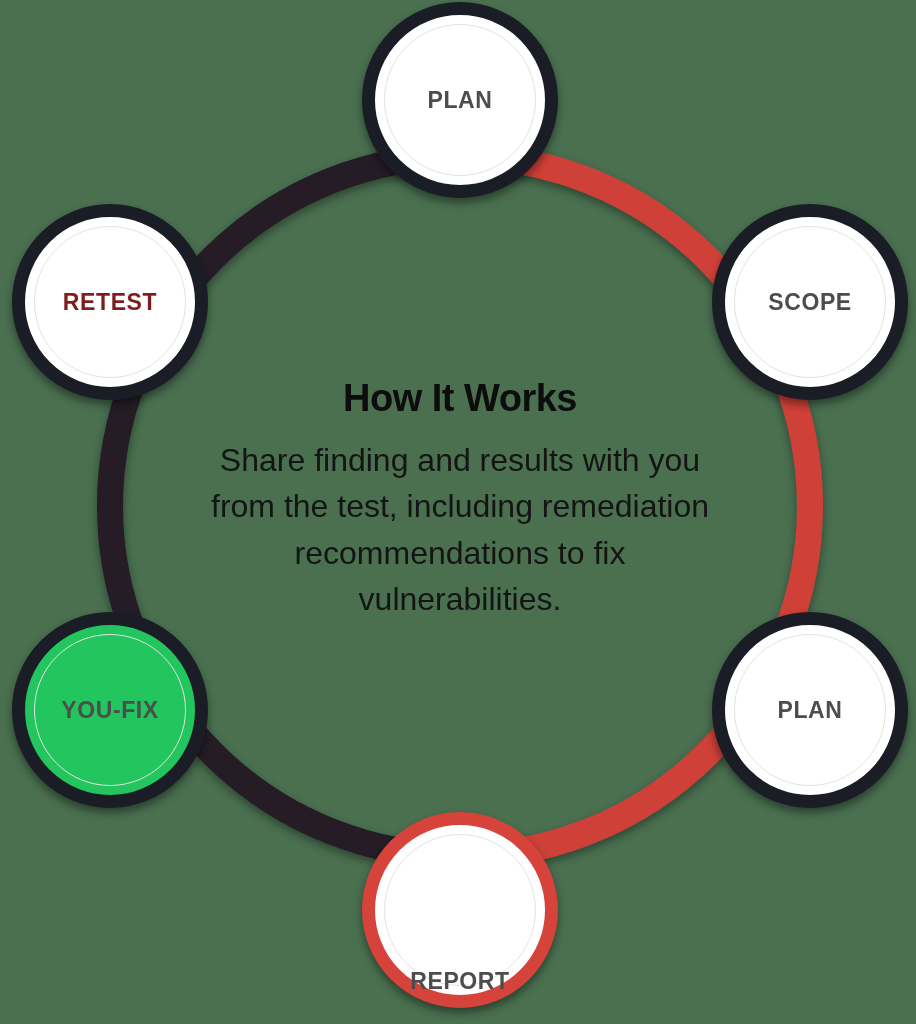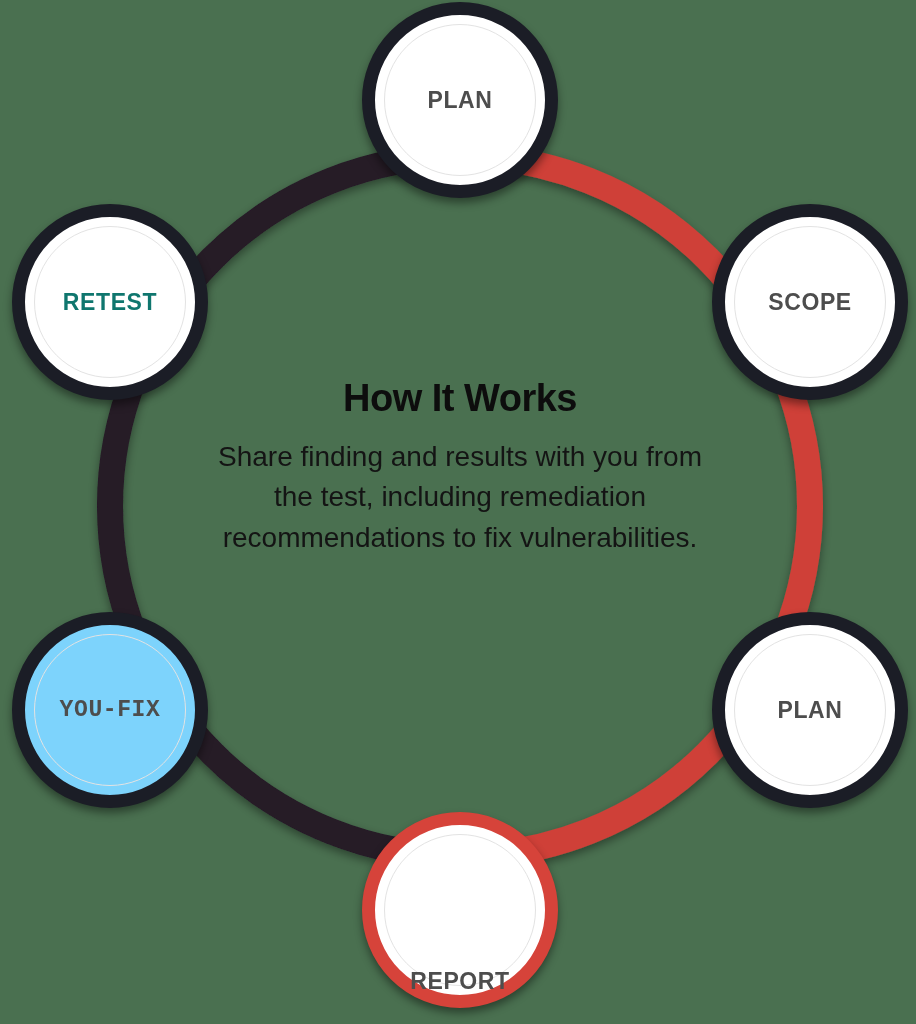--- a/index.html
+++ b/index.html
@@ -41,21 +41,21 @@
   }
   .center-title {
     font-size: 38px;
     font-weight: bold;
     color: #0d0d0d;
     letter-spacing: -0.5px;
     margin: 0 0 14px 0;
     line-height: 1.1;
   }
   .center-desc {
-    font-size: 28px;
+    font-size: 32px;
     font-weight: 500;
     color: #141414;
     line-height: 1.45;
     margin: 17px;
     padding: 0 22px;
   }
 
   
   .node {
     position: absolute;
@@ -143,23 +143,23 @@
   <div class="node dark" id="node-test" style="border-color: rgb(27, 29, 38); background-color: rgb(255, 255, 255);">
     <span class="node-inner-ring" style="border-color: rgb(227, 227, 227);"></span>
     <span class="node-label" style="color: rgb(77, 77, 77);">PLAN</span>
   </div>
 
   <div class="node active" id="node-report" style="border-color: rgb(214, 67, 58); background-color: rgb(255, 255, 255);">
     <span class="node-inner-ring" style="border-color: rgb(227, 227, 227);"></span>
     <span class="node-label" style="color: rgb(77, 77, 77);">REPORT</span>
   </div>
 
-  <div class="node dark" id="node-youfix" style="border-color: rgb(27, 29, 38); background-color: #7dd3fc; font-family: Liberation Mono, monospace;">
+  <div class="node dark" id="node-youfix" style="border-color: rgb(27, 29, 38); background-color: #22c55e;">
     <span class="node-inner-ring" style="border-color: rgb(227, 227, 227);"></span>
     <span class="node-label" style="color: rgb(77, 77, 77);">YOU-FIX</span>
   </div>
 
   <div class="node dark" id="node-retest" style="border-color: rgb(27, 29, 38); background-color: rgb(255, 255, 255);">
     <span class="node-inner-ring" style="border-color: rgb(227, 227, 227);"></span>
-    <span class="node-label" style="color: #0f766e;">RETEST</span>
+    <span class="node-label" style="color: #7f1d1d;">RETEST</span>
   </div>
 
 </div>
 
 </body></html>

